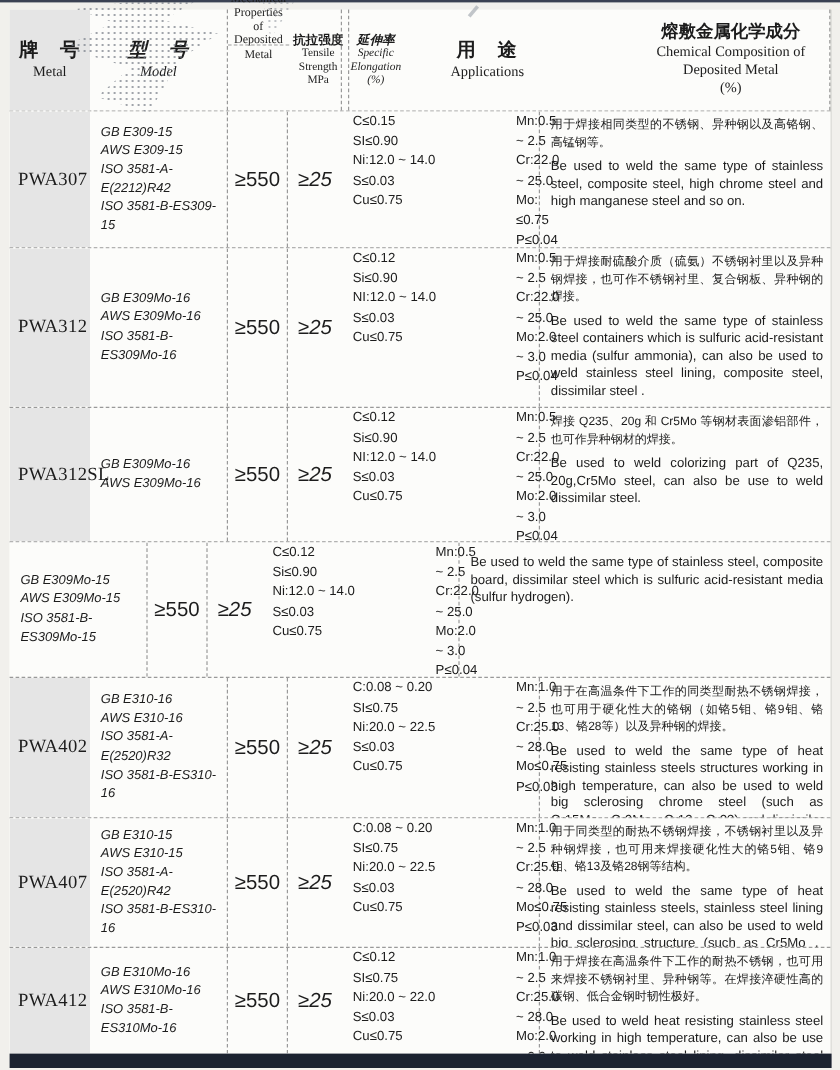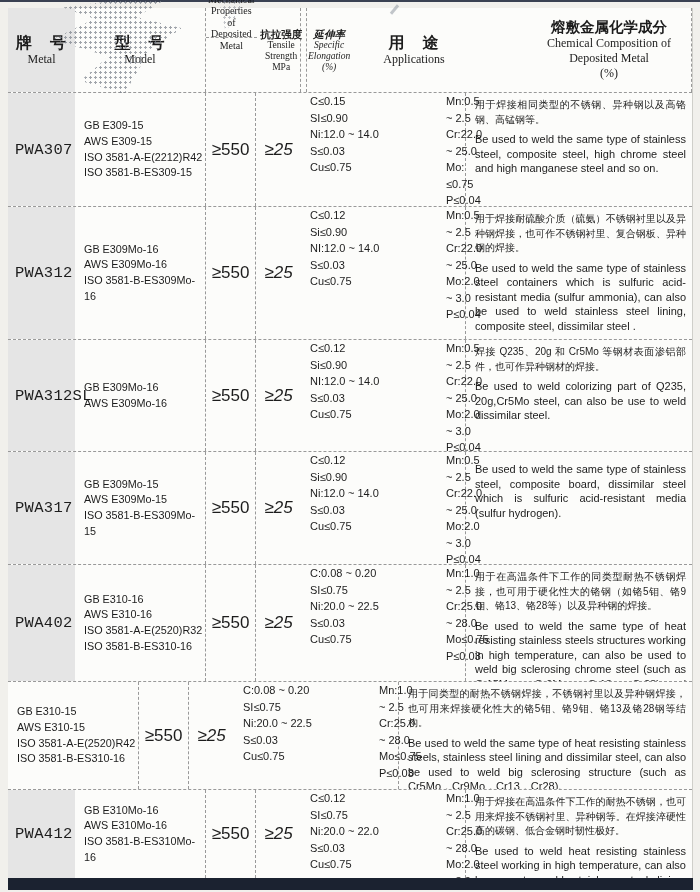--- a/index.html
+++ b/index.html
@@ -8,21 +8,21 @@
   .topline{position:absolute;left:0;top:0;width:700px;height:2px;background:#3a4152;}
   .table{position:absolute;left:8px;top:8px;width:685px;height:870px;background:#fcfcfa;
          border-right:1px solid #cfcfca;box-sizing:border-box;}
   .serif{font-family:"Liberation Serif","DejaVu Serif",serif;}
 
   
   .header-row{display:flex;height:85px;border-bottom:1px dashed #999;box-sizing:border-box;}
   .cell{box-sizing:border-box;}
   .hcell{display:flex;flex-direction:column;align-items:center;justify-content:center;text-align:center;}
   .col-brand{width:67px;background:#e5e5e5;flex-shrink:0;}
-  .col-model{width:131px;border-right:1px dashed #999;flex-shrink:0;}
+  .col-model{width:115px;border-right:1px dashed #999;flex-shrink:0;font-style:italic;}
   .col-mech{width:95px;border-right:1px dashed #999;display:flex;flex-shrink:0;box-sizing:border-box;}
   .col-tensile{width:50px;border-right:1px dashed #999;flex-shrink:0;}
   .col-elong{width:45px;flex-shrink:0;font-style:italic;}
   .col-chem{width:165px;border-right:1px dashed #999;flex-shrink:0;}
   .col-apps{flex:1;min-width:0;}
   .hcn{font-size:16px;font-weight:bold;letter-spacing:1px;line-height:1.2;}
   .hen{font-size:12px;line-height:1.25;}
   .hcn-chem{font-size:14.5px;font-weight:bold;line-height:1.2;}
   .mech-top{height:30px;border-bottom:1px dashed #999;display:flex;align-items:center;justify-content:center;
             text-align:center;font-size:10px;line-height:1.15;padding:1px 2px;box-sizing:border-box;}
@@ -33,21 +33,21 @@
 
   
   .row{display:flex;border-bottom:1px dashed #999;box-sizing:border-box;overflow:hidden;background:#fcfcfa;}
   #rows .row:nth-child(1){height:114px;}
   #rows .row:nth-child(2){height:133px;}
   #rows .row:nth-child(3){height:112px;}
   #rows .row:nth-child(4){height:113px;}
   #rows .row:nth-child(5){height:117px;}
   #rows .row:nth-child(6){height:108px;}
   #rows .row:nth-child(7){height:88px;border-bottom:none;}
-  .rbrand{display:flex;align-items:center;font-family:Liberation Mono, monospace;
+  .rbrand{display:flex;align-items:center;font-family:Liberation Serif, serif;
           font-size:15.5px;padding-left:7px;letter-spacing:.3px;}
   .rmodel{display:flex;align-items:center;font-size:10.8px;line-height:1.45;padding-left:9px;white-space:pre-line;}
   .rbig{display:flex;align-items:center;justify-content:center;font-size:17px;}
   .rchem{display:flex;align-items:flex-start;padding-left:9px;font-size:11px;line-height:1.5;}
   .chemcol{white-space:pre-line;}
   .chem-left{width:88px;flex-shrink:0;}
   .chem-right{flex:1;margin-left:48px;}
   .rapps{padding:5px 6px 0 9px;}
   .app-cn{margin:0;font-size:10px;line-height:1.45;text-align:justify;}
   .app-en{margin:5px 0 0 0;font-size:11px;line-height:1.32;text-align:justify;}
@@ -168,21 +168,20 @@
 Cr:22.0 ~ 25.0
 Mo:2.0 ~ 3.0
 P≤0.04</div>
           </div>
           <div class="cell col-apps rapps">
             <div class="app-cn" style="display: block;">焊接 Q235、20g 和 Cr5Mo 等钢材表面渗铝部件，也可作异种钢材的焊接。</div>
             <div class="app-en" style="display: block;">Be used to weld colorizing part of Q235, 20g,Cr5Mo steel, can also be use to weld dissimilar steel.</div>
           </div>
         </div>
         <div class="row">
-          <div class="cell col-brand rbrand">PWA317</div>
           <div class="cell col-model rmodel">GB E309Mo-15
 AWS E309Mo-15
 ISO 3581-B-ES309Mo-15</div>
           <div class="cell col-tensile rbig">≥550</div>
           <div class="cell col-elong rbig">≥25</div>
           <div class="cell col-chem rchem">
             <div class="chemcol chem-left">C≤0.12
 Si≤0.90
 Ni:12.0 ~ 14.0
 S≤0.03
@@ -214,20 +213,21 @@
 Cr:25.0 ~ 28.0
 Mo≤0.75
 P≤0.03</div>
           </div>
           <div class="cell col-apps rapps">
             <div class="app-cn" style="display: block;">用于在高温条件下工作的同类型耐热不锈钢焊接，也可用于硬化性大的铬钢（如铬5钼、铬9钼、铬13、铬28等）以及异种钢的焊接。</div>
             <div class="app-en" style="display: block;">Be used to weld the same type of  heat resisting stainless steels structures working in high temperature, can also be used to weld big sclerosing chrome steel (such as Cr15Mo，Cr9Mo，Cr13，Cr28) and dissimilar steel.</div>
           </div>
         </div>
         <div class="row">
+          <div class="cell col-brand rbrand">PWA407</div>
           <div class="cell col-model rmodel">GB E310-15
 AWS E310-15
 ISO 3581-A-E(2520)R42
 ISO 3581-B-ES310-16</div>
           <div class="cell col-tensile rbig">≥550</div>
           <div class="cell col-elong rbig">≥25</div>
           <div class="cell col-chem rchem">
             <div class="chemcol chem-left">C:0.08 ~ 0.20
 SI≤0.75
 Ni:20.0 ~ 22.5

